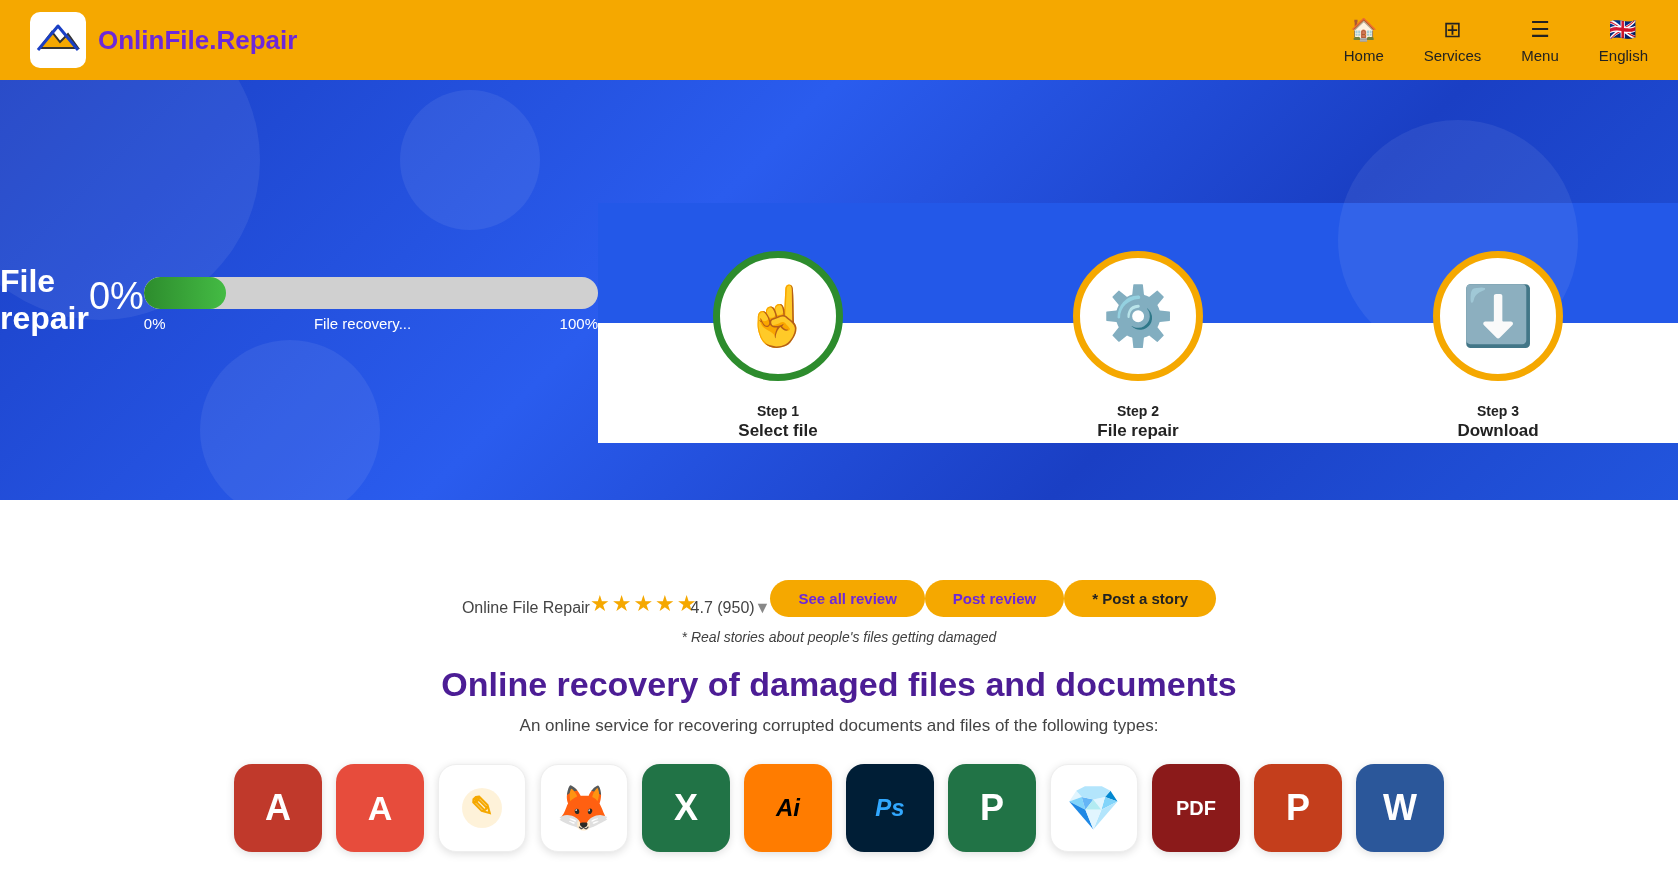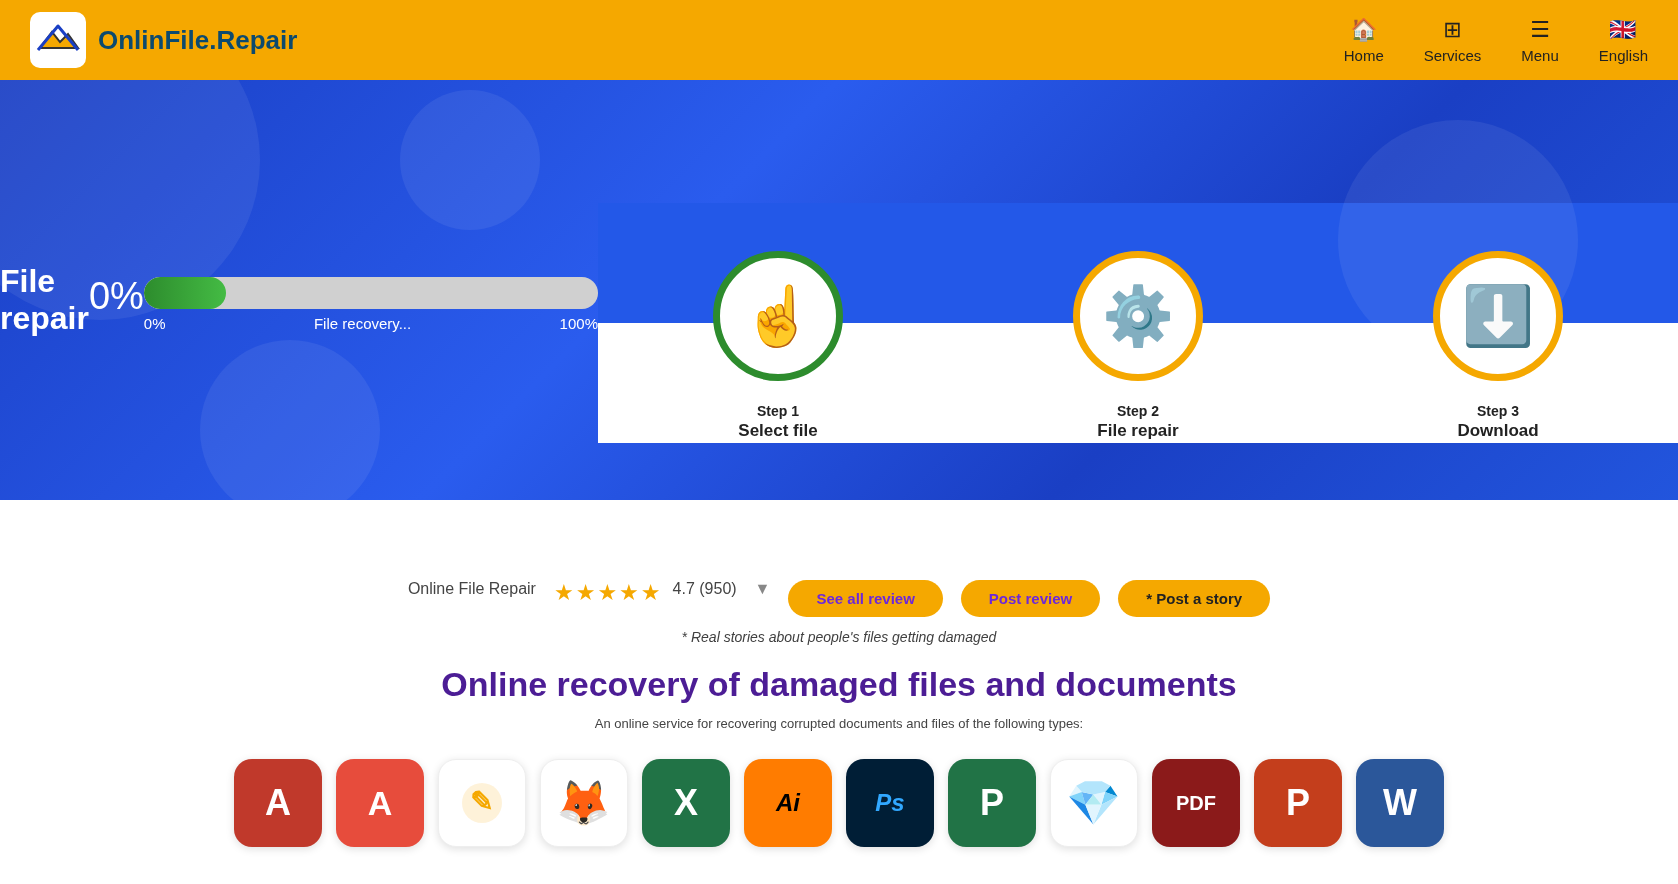--- a/index.html
+++ b/index.html
@@ -20,21 +20,21 @@
       align-items: center;
       gap: 12px;
     }
     .logo-icon {
       width: 56px;
       height: 56px;
     }
     .logo-text {
       font-size: 26px;
       font-weight: bold;
-      color: #0c4a6e;
+      color: #6d28d9;
     }
     .navbar-nav {
       display: flex;
       align-items: center;
       gap: 40px;
       margin-left: auto;
     }
     .nav-item {
       display: flex;
       flex-direction: column;
@@ -167,22 +167,22 @@
       background: #fff;
       padding: 80px 0 20px 0;
       display: flex;
       flex-direction: column;
       align-items: center;
     }
 
     
     .review-row {
       display: flex;
-      align-items: flex-start;
-      gap: 18px;
+      align-items: flex-end;
+      gap: 0;
       margin-bottom: 12px;
       flex-wrap: wrap;
       justify-content: center;
     }
     .review-brand {
       font-size: 16px;
       color: #444;
       font-weight: 500;
     }
     .stars {
@@ -224,21 +224,21 @@
     }
 
     .section-title {
       font-size: 34px;
       font-weight: bold;
       color: #4c1d95;
       margin-bottom: 12px;
       text-align: center;
     }
     .section-subtitle {
-      font-size: 13px;
+      font-size: 17px;
       color: #444;
       margin-bottom: 28px;
       text-align: center;
     }
 
     
     .file-icons-row {
       display: flex;
       gap: 14px;
       flex-wrap: wrap;

